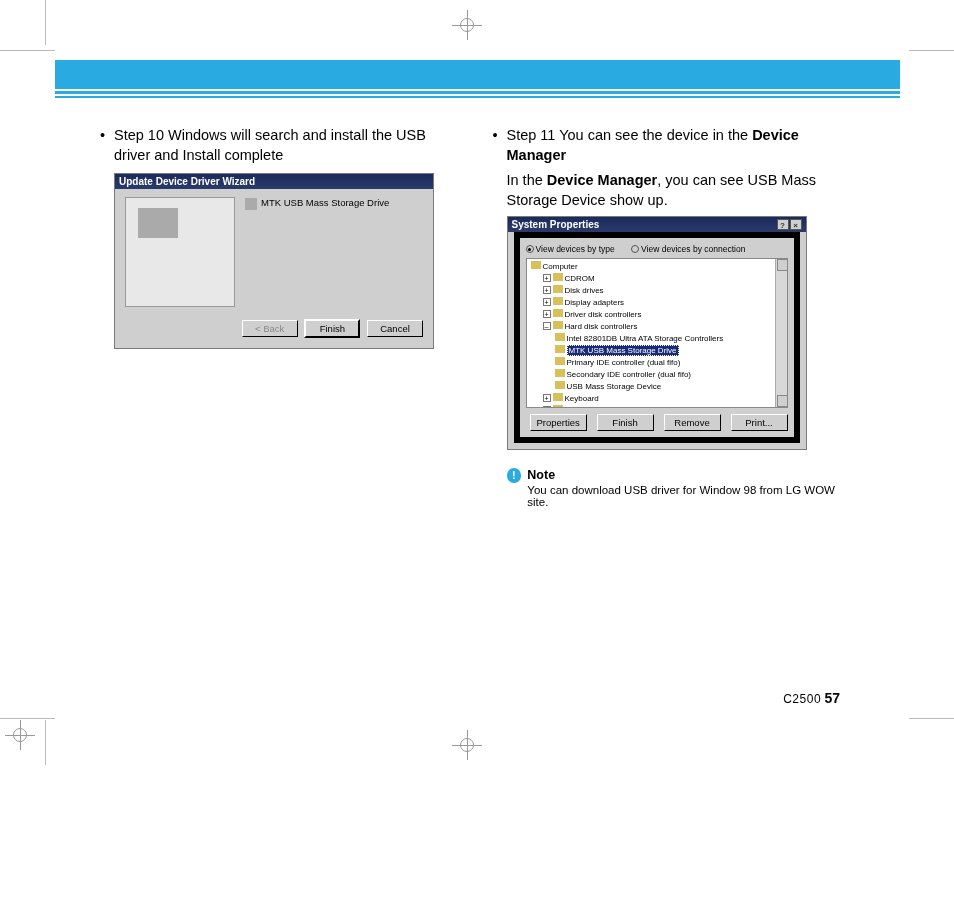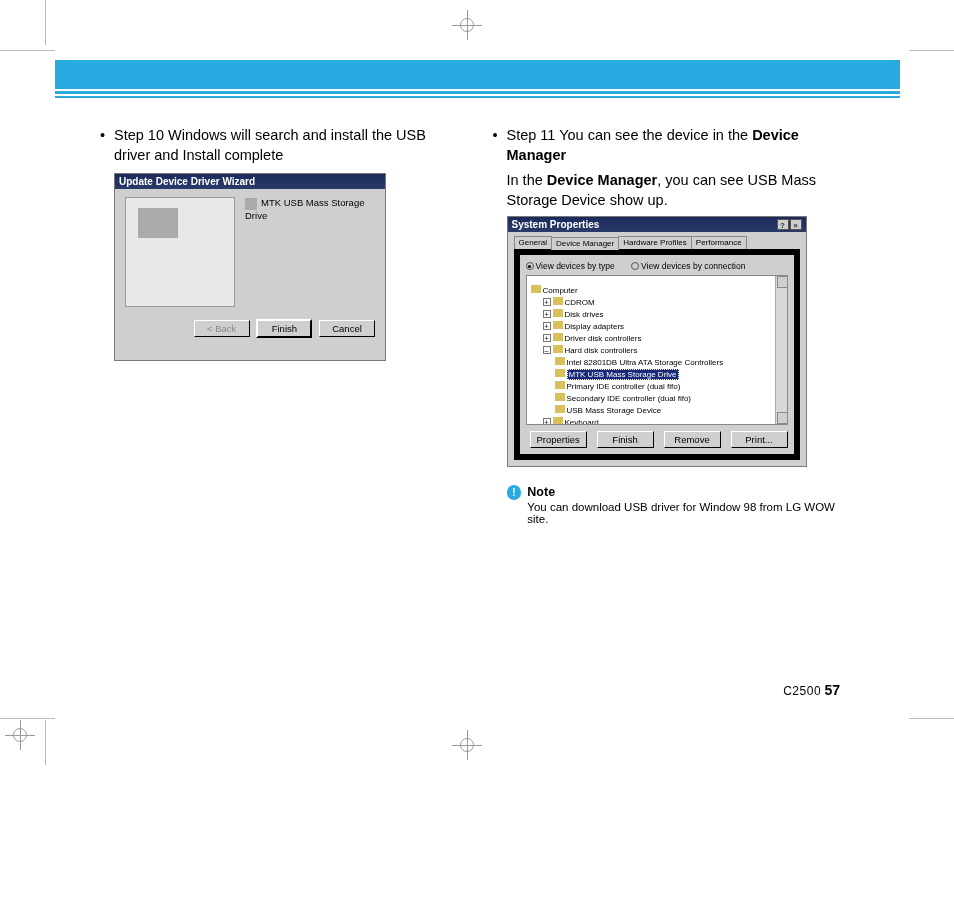--- a/index.html
+++ b/index.html
@@ -21,64 +21,64 @@
   .rule { border-top: 2px solid #29abe2; margin-top: 2px; }
 
   .cols { display:flex; gap: 30px; margin-top: 28px; padding: 0 45px; }
   .col  { flex:1 1 0; }
 
   .step { display:flex; font-size:14.5px; line-height:1.35; }
   .step .bullet { width:14px; }
   .step .txt { flex:1; }
 
   
-  .dlg { width: 272px; border:1px solid #7a7a7a; background:#cfcfcf; font-size:9.5px; font-family:"Tahoma","MS Sans Serif",sans-serif; margin-top:8px; margin-left:14px;}
+  .dlg { width: 320px; border:1px solid #7a7a7a; background:#cfcfcf; font-size:9.5px; font-family:"Tahoma","MS Sans Serif",sans-serif; margin-top:8px; margin-left:14px;}
   .dlg .titlebar { background: linear-gradient(#1a2a5a,#2a3a6a); color:#fff; padding:2px 4px; font-weight:bold; font-size:10px;}
   .dlg .body { display:flex; padding:8px 10px 6px; gap:10px; }
   .dlg .sidepic { width:110px; height:110px; background:#e8e8e8; border:1px solid #999; position:relative; }
   .dlg .sidepic::after{content:"";position:absolute;left:12px;top:10px;width:40px;height:30px;background:#aaa;}
   .dlg .content { flex:1; }
   .dlg .content .ico { display:inline-block; width:12px; height:12px; background:#aaa; margin-right:4px; vertical-align:middle;}
-  .dlg .buttons { text-align:right; padding:6px 10px 22px; background:#cfcfcf; }
+  .dlg .buttons { text-align:right; padding:6px 10px 10px; background:#cfcfcf; }
   .winbtn { display:inline-block; min-width:56px; text-align:center; background:#cfcfcf; border:1px solid #000; border-top-color:#fff; border-left-color:#fff; padding:2px 6px; font-size:9.5px; margin-left:4px;}
   .winbtn.disabled { color:#8a8a8a; }
   .winbtn.default { border:2px solid #000; border-top-color:#fff; border-left-color:#fff; }
 
   
   .sysprop { width: 300px; border:1px solid #7a7a7a; background:#cfcfcf; font-size:8.5px; font-family:"Tahoma","MS Sans Serif",sans-serif; margin-top:6px; margin-left:14px;}
   .sysprop .titlebar { background: linear-gradient(#1a2a5a,#2a3a6a); color:#fff; padding:2px 4px; font-weight:bold; font-size:10px; display:flex; justify-content:space-between;}
   .sysprop .titlebar .winicons span{display:inline-block;width:12px;height:11px;background:#cfcfcf;border:1px solid #555;margin-left:1px;font-size:8px;text-align:center;line-height:11px;color:#333;}
   .tabs { display:flex; padding: 4px 6px 0; gap:0; }
   .tab  { background:#cfcfcf; border:1px solid #888; border-bottom:none; padding:1px 4px; font-size:8px; margin-right:-1px;}
   .tab.active { background:#cfcfcf; position:relative; top:1px; border-bottom:1px solid #cfcfcf;}
   .tabpanel { margin:0 6px 6px; border:6px solid #000000; background:#cfcfcf; padding:6px; }
   .radios { font-size:8.5px; margin-bottom:4px; }
   .radios label { margin-right: 14px; }
   .radios .dot{display:inline-block;width:8px;height:8px;border:1px solid #555;border-radius:50%;margin-right:2px;position:relative;top:1px;}
   .radios .dot.sel::after{content:"";position:absolute;left:1.5px;top:1.5px;width:3px;height:3px;background:#000;border-radius:50%;}
   .tree { background:#fff; border:1px solid #888; height:150px; overflow:hidden; padding:2px; position:relative;}
   .tree ul { list-style:none; padding-left:12px; }
-  .tree > ul { padding-left:2px;margin-top:7px; }
+  .tree > ul { padding-left:2px; }
   .tree li { white-space:nowrap; line-height:12px; font-size:8px;}
   .tree .box{display:inline-block;width:8px;height:8px;border:1px solid #777;text-align:center;line-height:7px;font-size:7px;margin-right:2px;background:#fff;}
   .tree .ico{display:inline-block;width:10px;height:8px;background:#d8c05a;margin-right:2px;}
   .tree .sel{background:#1a2a7a;color:#fff;border:1px dotted #fff;padding:0 1px;}
   .tree .scroll{position:absolute;right:0;top:0;bottom:0;width:12px;background:#d8d8d8;border-left:1px solid #aaa;}
   .tree .scroll::before,.tree .scroll::after{content:"";position:absolute;left:1px;width:10px;height:10px;background:#cfcfcf;border:1px solid #888;}
   .tree .scroll::before{top:0;} .tree .scroll::after{bottom:0;}
   .btnrow { display:flex; gap:6px; margin-top:6px; }
   .btnrow .winbtn { flex:1; min-width:0; }
   .okrow { text-align:right; padding:4px 6px 8px; }
 
   .note { display:flex; gap:6px; margin-top:18px; font-size:12px; padding-left:14px;}
   .note .badge { width:15px;height:15px;border-radius:50%;background:#29abe2;color:#fff;font-weight:bold;text-align:center;line-height:15px;font-size:11px;}
   .note .ntitle{ font-weight:bold; font-size:12.5px;}
   .note .ntxt{ font-size:11.5px; margin-top:2px;}
 
-  .footer { position:absolute; right:60px; bottom:12px; font-size:12px; }
+  .footer { position:absolute; right:60px; bottom:4px; font-size:12px; }
   .footer .model{ letter-spacing:0.5px; }
   .footer .pg{ font-weight:bold; font-size:14px; }
 </style>
 </head>
 <body>
 
 <div class="hline" style="left:0;top:50px;width:55px;"></div>
 <div class="hline" style="right:0;top:50px;width:45px;"></div>
 <div class="vline" style="left:45px;top:0;height:45px;"></div>
 <div class="vline" style="left:45px;top:720px;height:45px;"></div>
@@ -135,26 +135,20 @@
           <span>Step 11 </span><span>You can see the device in the </span><b>Device Manager</b>
           <div style="height:6px"></div>
           <span>In the </span><b>Device Manager</b><span>, you can see USB Mass Storage Device show up.</span>
         </div>
       </div>
 
       <div class="sysprop">
         <div class="titlebar">
           <span>System Properties</span>
           <span class="winicons"><span>?</span><span>×</span></span>
-        </div>
-        <div class="tabs">
-          <div class="tab">General</div>
-          <div class="tab active">Device Manager</div>
-          <div class="tab">Hardware Profiles</div>
-          <div class="tab">Performance</div>
         </div>
         <div class="tabpanel">
           <div class="radios">
             <label><span class="dot sel"></span><span>View devices by type</span></label>
             <label><span class="dot"></span><span>View devices by connection</span></label>
           </div>
           <div class="tree">
             <div class="scroll"></div>
             <ul>
               <li><span class="ico"></span><span>Computer</span>

